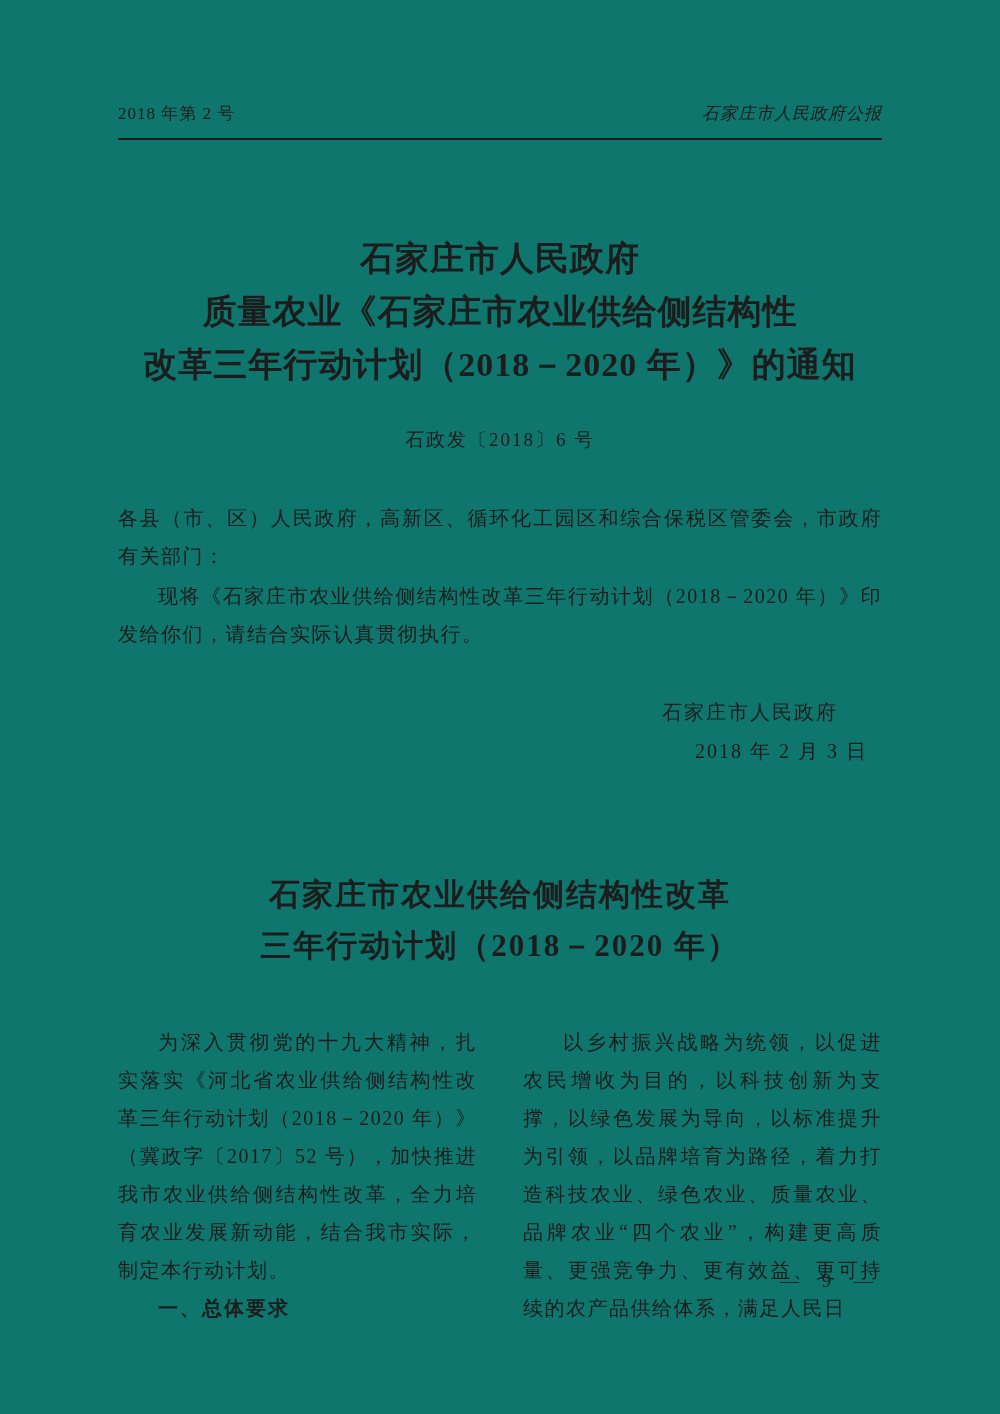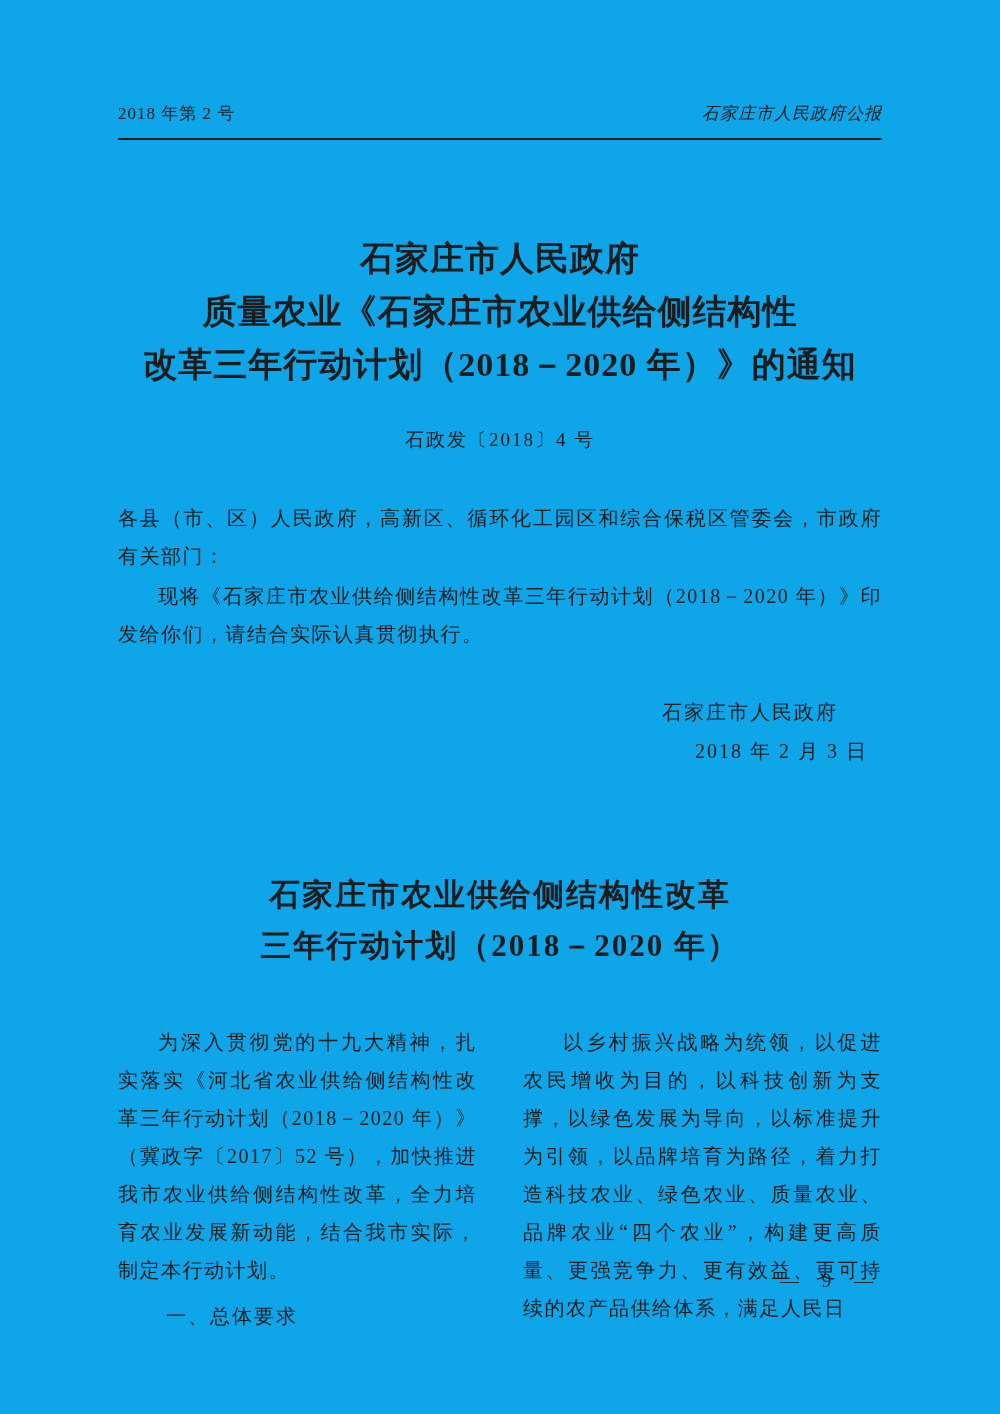--- a/index.html
+++ b/index.html
@@ -1,20 +1,20 @@
 <!DOCTYPE html>
 <html><head>
 <meta charset="utf-8">
 <style>
   html, body { margin: 0; padding: 0; background: #ffffff; }
   .page {
     position: relative;
     width: 1000px;
     height: 1414px;
-    background: #0ea5e9;
+    background: #0f766e;
     color: #1c1c1c;
     font-family: "Liberation Serif", "DejaVu Serif", serif;
     overflow: hidden;
     margin: 0 auto;
   }
   .content { margin: 0 118px; }
   .hdr {
     display: flex;
     justify-content: space-between;
     align-items: flex-end;
@@ -70,23 +70,23 @@
     letter-spacing: 2px;
   }
   .title2 .tline { display: block; }
   .cols {
     display: flex;
     gap: 46px;
     margin-top: 52px;
   }
   .col { flex: 1 1 0; min-width: 0; }
   .col-heading {
-    margin: 8px;
+    margin: 0;
     font-family: "Liberation Sans", "DejaVu Sans", sans-serif;
-    font-weight: normal;
+    font-weight: bold;
     font-size: 20px;
     line-height: 38px;
     text-indent: 2em;
     letter-spacing: 2px;
   }
   .pagenum {
     position: absolute;
     right: 126px;
     bottom: 122px;
     font-size: 19px;
@@ -105,21 +105,21 @@
       <span class="gazette">石家庄市人民政府公报</span>
     </header>
     <hr class="rule">
 
     <h1 class="title">
       <span class="tline">石家庄市人民政府</span>
       <span class="tline">质量农业《石家庄市农业供给侧结构性</span>
       <span class="tline">改革三年行动计划（2018－2020 年）》的通知</span>
     </h1>
 
-    <div class="docnum">石政发〔2018〕4 号</div>
+    <div class="docnum">石政发〔2018〕6 号</div>
 
     <p class="para first-para">各县（市、区）人民政府，高新区、循环化工园区和综合保税区管委会，市政府有关部门：</p>
     <p class="para indent">现将《石家庄市农业供给侧结构性改革三年行动计划（2018－2020 年）》印发给你们，请结合实际认真贯彻执行。</p>
 
     <div class="sign">
       <div class="signer">石家庄市人民政府</div>
       <div class="sign-date">2018 年 2 月 3 日</div>
     </div>
 
     <h2 class="title2">

